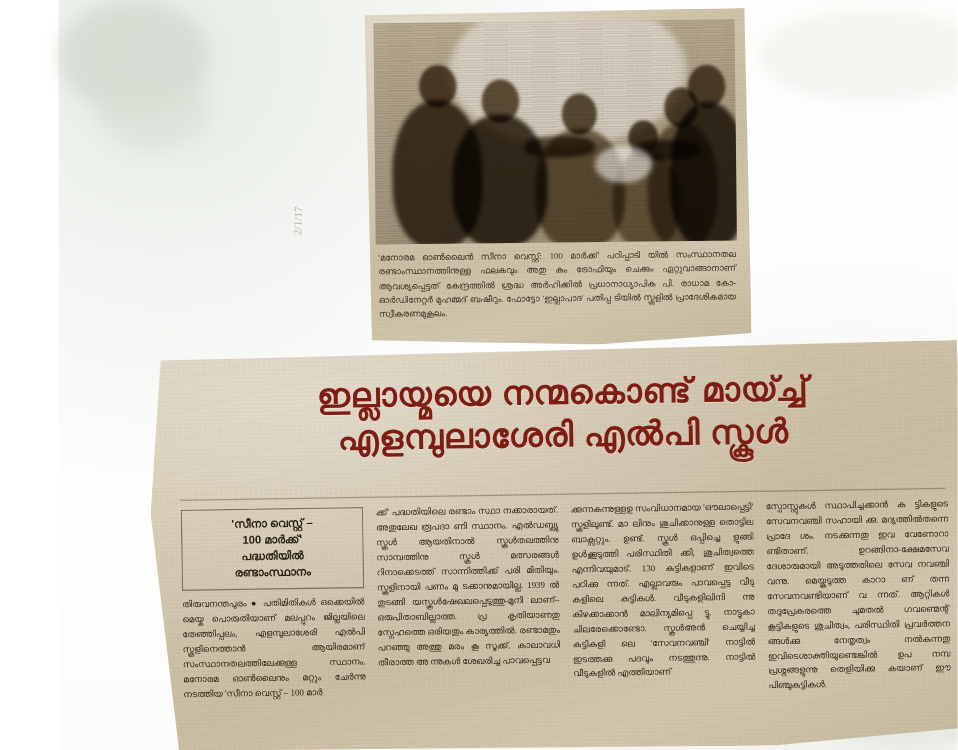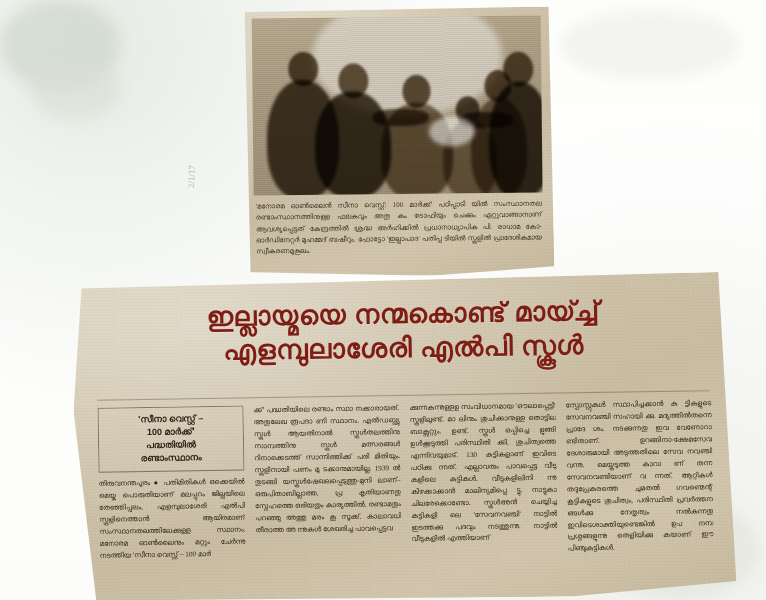--- a/index.html
+++ b/index.html
@@ -16,20 +16,21 @@
   }
 
   
   #scan-page {
     position: absolute;
     inset: 0;
     background:
       radial-gradient(circle at 12% 8%, rgba(226,232,224,0.85) 0%, rgba(255,255,255,0) 42%),
       radial-gradient(circle at 88% 92%, rgba(236,238,232,0.8) 0%, rgba(255,255,255,0) 50%),
       linear-gradient(180deg, #fdfdfb 0%, #ffffff 35%, #fcfcfa 100%);
+    margin-left: 47px;
   }
   
   .smudge {
     position: absolute;
     border-radius: 50%;
     filter: blur(7px);
     pointer-events: none;
   }
 
   

